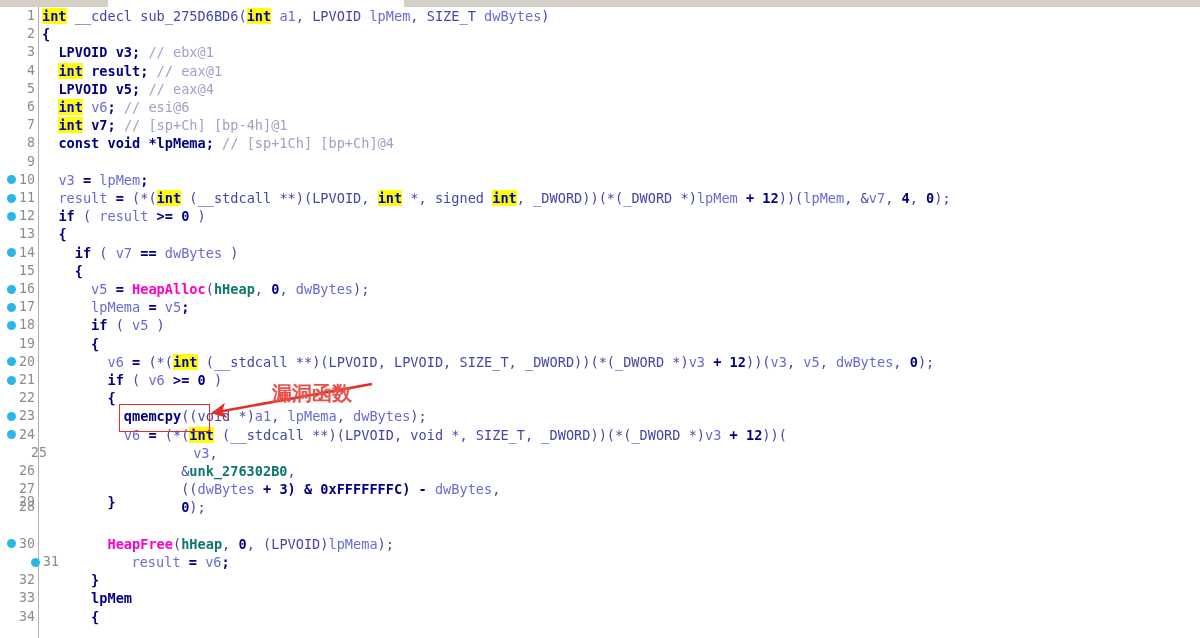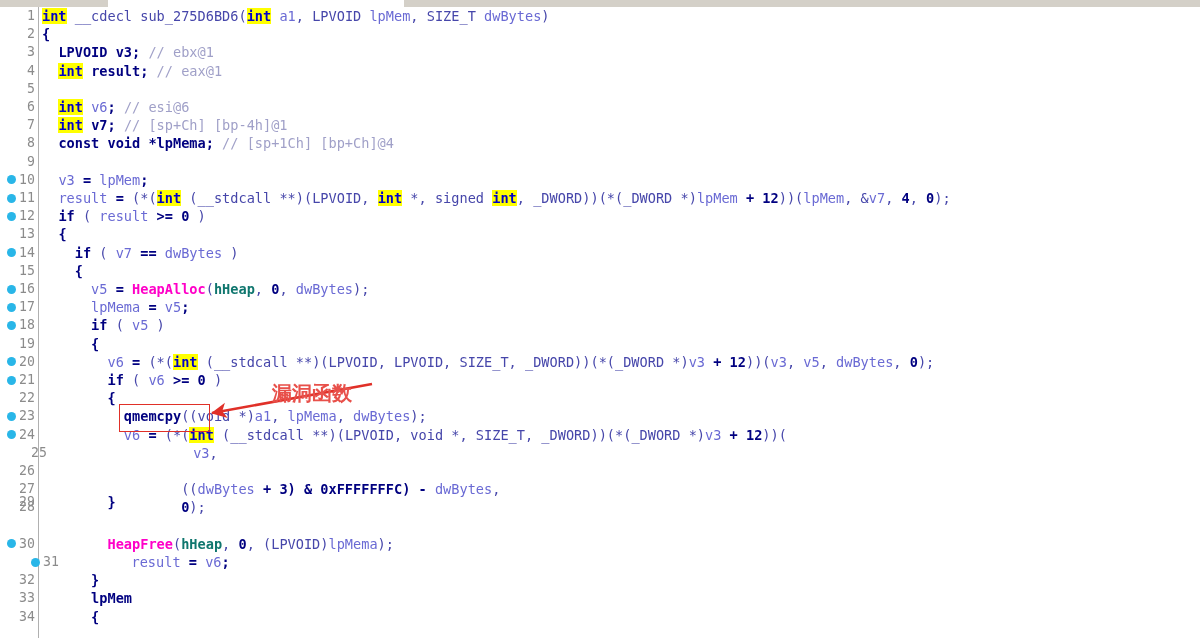--- a/index.html
+++ b/index.html
@@ -72,42 +72,42 @@
       <div class="tab" style="left: 1100px; width: 100px;"></div>
     </div>
 
   <div class="editor">
     <div class="gutter"></div>
     <div id="lines">
         <div class="row" style="top: 0px;"><div class="lnum">1</div><div class="code"><span class="kw">int</span><span class="pn"> </span><span class="id">__cdecl</span><span class="pn"> </span><span class="id">sub_275D6BD6</span><span class="pn">(</span><span class="kw">int</span><span class="pn"> </span><span class="var">a1</span><span class="pn">, </span><span class="id">LPVOID</span><span class="pn"> </span><span class="var">lpMem</span><span class="pn">, </span><span class="id">SIZE_T</span><span class="pn"> </span><span class="var">dwBytes</span><span class="pn">)</span></div></div>
         <div class="row" style="top: 18.2px;"><div class="lnum">2</div><div class="code"><span class="k">{</span></div></div>
         <div class="row" style="top: 36.4px;"><div class="lnum">3</div><div class="code"><span class="pn">  </span><span class="typ">LPVOID</span><span class="pn"> </span><span class="typ">v3</span><span class="k">;</span><span class="pn"> </span><span class="cmt">// ebx@1</span></div></div>
         <div class="row" style="top: 54.6px;"><div class="lnum">4</div><div class="code"><span class="pn">  </span><span class="kw">int</span><span class="pn"> </span><span class="typ">result</span><span class="k">;</span><span class="pn"> </span><span class="cmt">// eax@1</span></div></div>
-        <div class="row" style="top: 72.8px;"><div class="lnum">5</div></div>
+        <div class="row" style="top: 72.8px;"><div class="lnum">5</div><div class="code"><span class="pn">  </span><span class="typ">LPVOID</span><span class="pn"> </span><span class="typ">v5</span><span class="k">;</span><span class="pn"> </span><span class="cmt">// eax@4</span></div></div>
         <div class="row" style="top: 91px;"><div class="lnum">6</div><div class="code"><span class="pn">  </span><span class="kw">int</span><span class="pn"> </span><span class="var">v6</span><span class="k">;</span><span class="pn"> </span><span class="cmt">// esi@6</span></div></div>
         <div class="row" style="top: 109.2px;"><div class="lnum">7</div><div class="code"><span class="pn">  </span><span class="kw">int</span><span class="pn"> </span><span class="typ">v7</span><span class="k">;</span><span class="pn"> </span><span class="cmt">// [sp+Ch] [bp-4h]@1</span></div></div>
         <div class="row" style="top: 127.4px;"><div class="lnum">8</div><div class="code"><span class="pn">  </span><span class="typ">const void *lpMema</span><span class="k">;</span><span class="pn"> </span><span class="cmt">// [sp+1Ch] [bp+Ch]@4</span></div></div>
         <div class="row" style="top: 145.6px;"><div class="lnum">9</div><div class="code"></div></div>
         <div class="row" style="top: 163.8px;"><div class="dot" style="top: 4.6px;"></div><div class="lnum">10</div><div class="code"><span class="pn">  </span><span class="var">v3</span><span class="k"> = </span><span class="var">lpMem</span><span class="k">;</span></div></div>
         <div class="row" style="top: 182px;"><div class="dot" style="top: 4.6px;"></div><div class="lnum">11</div><div class="code"><span class="pn">  </span><span class="var">result</span><span class="k"> = </span><span class="pn">(*(</span><span class="kw">int</span><span class="pn"> (</span><span class="id">__stdcall</span><span class="pn"> **)(</span><span class="id">LPVOID</span><span class="pn">, </span><span class="kw">int</span><span class="pn"> *, </span><span class="id">signed</span><span class="pn"> </span><span class="kw">int</span><span class="pn">, </span><span class="id">_DWORD</span><span class="pn">))(*(</span><span class="id">_DWORD</span><span class="pn"> *)</span><span class="var">lpMem</span><span class="k"> + </span><span class="num">12</span><span class="pn">))(</span><span class="var">lpMem</span><span class="pn">, &amp;</span><span class="var">v7</span><span class="pn">, </span><span class="num">4</span><span class="pn">, </span><span class="num">0</span><span class="pn">);</span></div></div>
         <div class="row" style="top: 200.2px;"><div class="dot" style="top: 4.6px;"></div><div class="lnum">12</div><div class="code"><span class="pn">  </span><span class="k">if</span><span class="pn"> ( </span><span class="var">result</span><span class="k"> &gt;= </span><span class="num">0</span><span class="pn"> )</span></div></div>
         <div class="row" style="top: 218.4px;"><div class="lnum">13</div><div class="code"><span class="pn">  </span><span class="k">{</span></div></div>
         <div class="row" style="top: 236.6px;"><div class="dot" style="top: 4.6px;"></div><div class="lnum">14</div><div class="code"><span class="pn">    </span><span class="k">if</span><span class="pn"> ( </span><span class="var">v7</span><span class="k"> == </span><span class="var">dwBytes</span><span class="pn"> )</span></div></div>
         <div class="row" style="top: 254.8px;"><div class="lnum">15</div><div class="code"><span class="pn">    </span><span class="k">{</span></div></div>
         <div class="row" style="top: 273px;"><div class="dot" style="top: 4.6px;"></div><div class="lnum">16</div><div class="code"><span class="pn">      </span><span class="var">v5</span><span class="k"> = </span><span class="fn">HeapAlloc</span><span class="pn">(</span><span class="glob">hHeap</span><span class="pn">, </span><span class="num">0</span><span class="pn">, </span><span class="var">dwBytes</span><span class="pn">);</span></div></div>
         <div class="row" style="top: 291.2px;"><div class="dot" style="top: 4.6px;"></div><div class="lnum">17</div><div class="code"><span class="pn">      </span><span class="var">lpMema</span><span class="k"> = </span><span class="var">v5</span><span class="k">;</span></div></div>
         <div class="row" style="top: 309.4px;"><div class="dot" style="top: 4.6px;"></div><div class="lnum">18</div><div class="code"><span class="pn">      </span><span class="k">if</span><span class="pn"> ( </span><span class="var">v5</span><span class="pn"> )</span></div></div>
         <div class="row" style="top: 327.6px;"><div class="lnum">19</div><div class="code"><span class="pn">      </span><span class="k">{</span></div></div>
         <div class="row" style="top: 345.8px;"><div class="dot" style="top: 4.6px;"></div><div class="lnum">20</div><div class="code"><span class="pn">        </span><span class="var">v6</span><span class="k"> = </span><span class="pn">(*(</span><span class="kw">int</span><span class="pn"> (</span><span class="id">__stdcall</span><span class="pn"> **)(</span><span class="id">LPVOID</span><span class="pn">, </span><span class="id">LPVOID</span><span class="pn">, </span><span class="id">SIZE_T</span><span class="pn">, </span><span class="id">_DWORD</span><span class="pn">))(*(</span><span class="id">_DWORD</span><span class="pn"> *)</span><span class="var">v3</span><span class="k"> + </span><span class="num">12</span><span class="pn">))(</span><span class="var">v3</span><span class="pn">, </span><span class="var">v5</span><span class="pn">, </span><span class="var">dwBytes</span><span class="pn">, </span><span class="num">0</span><span class="pn">);</span></div></div>
         <div class="row" style="top: 364px;"><div class="dot" style="top: 4.6px;"></div><div class="lnum">21</div><div class="code"><span class="pn">        </span><span class="k">if</span><span class="pn"> ( </span><span class="var">v6</span><span class="k"> &gt;= </span><span class="num">0</span><span class="pn"> )</span></div></div>
         <div class="row" style="top: 382.2px;"><div class="lnum">22</div><div class="code"><span class="pn">        </span><span class="k">{</span></div></div>
         <div class="row" style="top: 400.4px;"><div class="dot" style="top: 4.6px;"></div><div class="lnum">23</div><div class="code"><span class="pn">          </span><span class="k">qmemcpy</span><span class="pn">((</span><span class="pn">void</span><span class="pn"> *)</span><span class="var">a1</span><span class="pn">, </span><span class="var">lpMema</span><span class="pn">, </span><span class="var">dwBytes</span><span class="pn">);</span></div></div>
         <div class="row" style="top: 418.6px;"><div class="dot" style="top: 4.6px;"></div><div class="lnum">24</div><div class="code"><span class="pn">          </span><span class="var">v6</span><span class="k"> = </span><span class="pn">(*(</span><span class="kw">int</span><span class="pn"> (</span><span class="id">__stdcall</span><span class="pn"> **)(</span><span class="id">LPVOID</span><span class="pn">, </span><span class="id">void</span><span class="pn"> *, </span><span class="id">SIZE_T</span><span class="pn">, </span><span class="id">_DWORD</span><span class="pn">))(*(</span><span class="id">_DWORD</span><span class="pn"> *)</span><span class="var">v3</span><span class="k"> + </span><span class="num">12</span><span class="pn">))(</span></div></div>
         <div class="row" style="top: 436.8px; margin-left: 12px;"><div class="lnum">25</div><div class="code"><span class="pn">                 </span><span class="var">v3</span><span class="pn">,</span></div></div>
-        <div class="row" style="top: 455px;"><div class="lnum">26</div></div>
+        <div class="row" style="top: 455px;"><div class="lnum">26</div><div class="code"><span class="pn">                 </span><span class="pn">&amp;</span><span class="glob">unk_276302B0</span><span class="pn">,</span></div></div>
         <div class="row" style="top: 473.2px;"><div class="lnum">27</div><div class="code"><span class="pn">                 </span><span class="pn">((</span><span class="var">dwBytes</span><span class="k"> + </span><span class="num">3</span><span class="k">) &amp; </span><span class="num">0xFFFFFFFC</span><span class="k">) - </span><span class="var">dwBytes</span><span class="pn">,</span></div></div>
         <div class="row" style="top: 491.4px;"><div class="lnum">28</div><div class="code"><span class="pn">                 </span><span class="num">0</span><span class="pn">);</span></div></div>
         <div class="row" style="top: 486px; padding-left: 36px;"><div class="lnum">29</div><div class="code"><span class="pn">        </span><span class="k">}</span></div></div>
         <div class="row" style="top: 527.8px;"><div class="dot" style="top: 4.6px;"></div><div class="lnum">30</div><div class="code"><span class="pn">        </span><span class="fn">HeapFree</span><span class="pn">(</span><span class="glob">hHeap</span><span class="pn">, </span><span class="num">0</span><span class="pn">, (</span><span class="id">LPVOID</span><span class="pn">)</span><span class="var">lpMema</span><span class="pn">);</span></div></div>
         <div class="row" style="top: 546px; margin-left: 24px;"><div class="dot" style="top: 4.6px;"></div><div class="lnum">31</div><div class="code"><span class="pn">        </span><span class="var">result</span><span class="k"> = </span><span class="var">v6</span><span class="k">;</span></div></div>
         <div class="row" style="top: 564.2px;"><div class="lnum">32</div><div class="code"><span class="pn">      </span><span class="k">}</span></div></div>
         <div class="row" style="top: 582.4px;"><div class="lnum">33</div><div class="code"><span class="pn">      </span><span class="k">lpMem</span></div></div>
         <div class="row" style="top: 600.6px;"><div class="lnum">34</div><div class="code"><span class="pn">      </span><span class="k">{</span></div></div>
       </div>
   </div>

